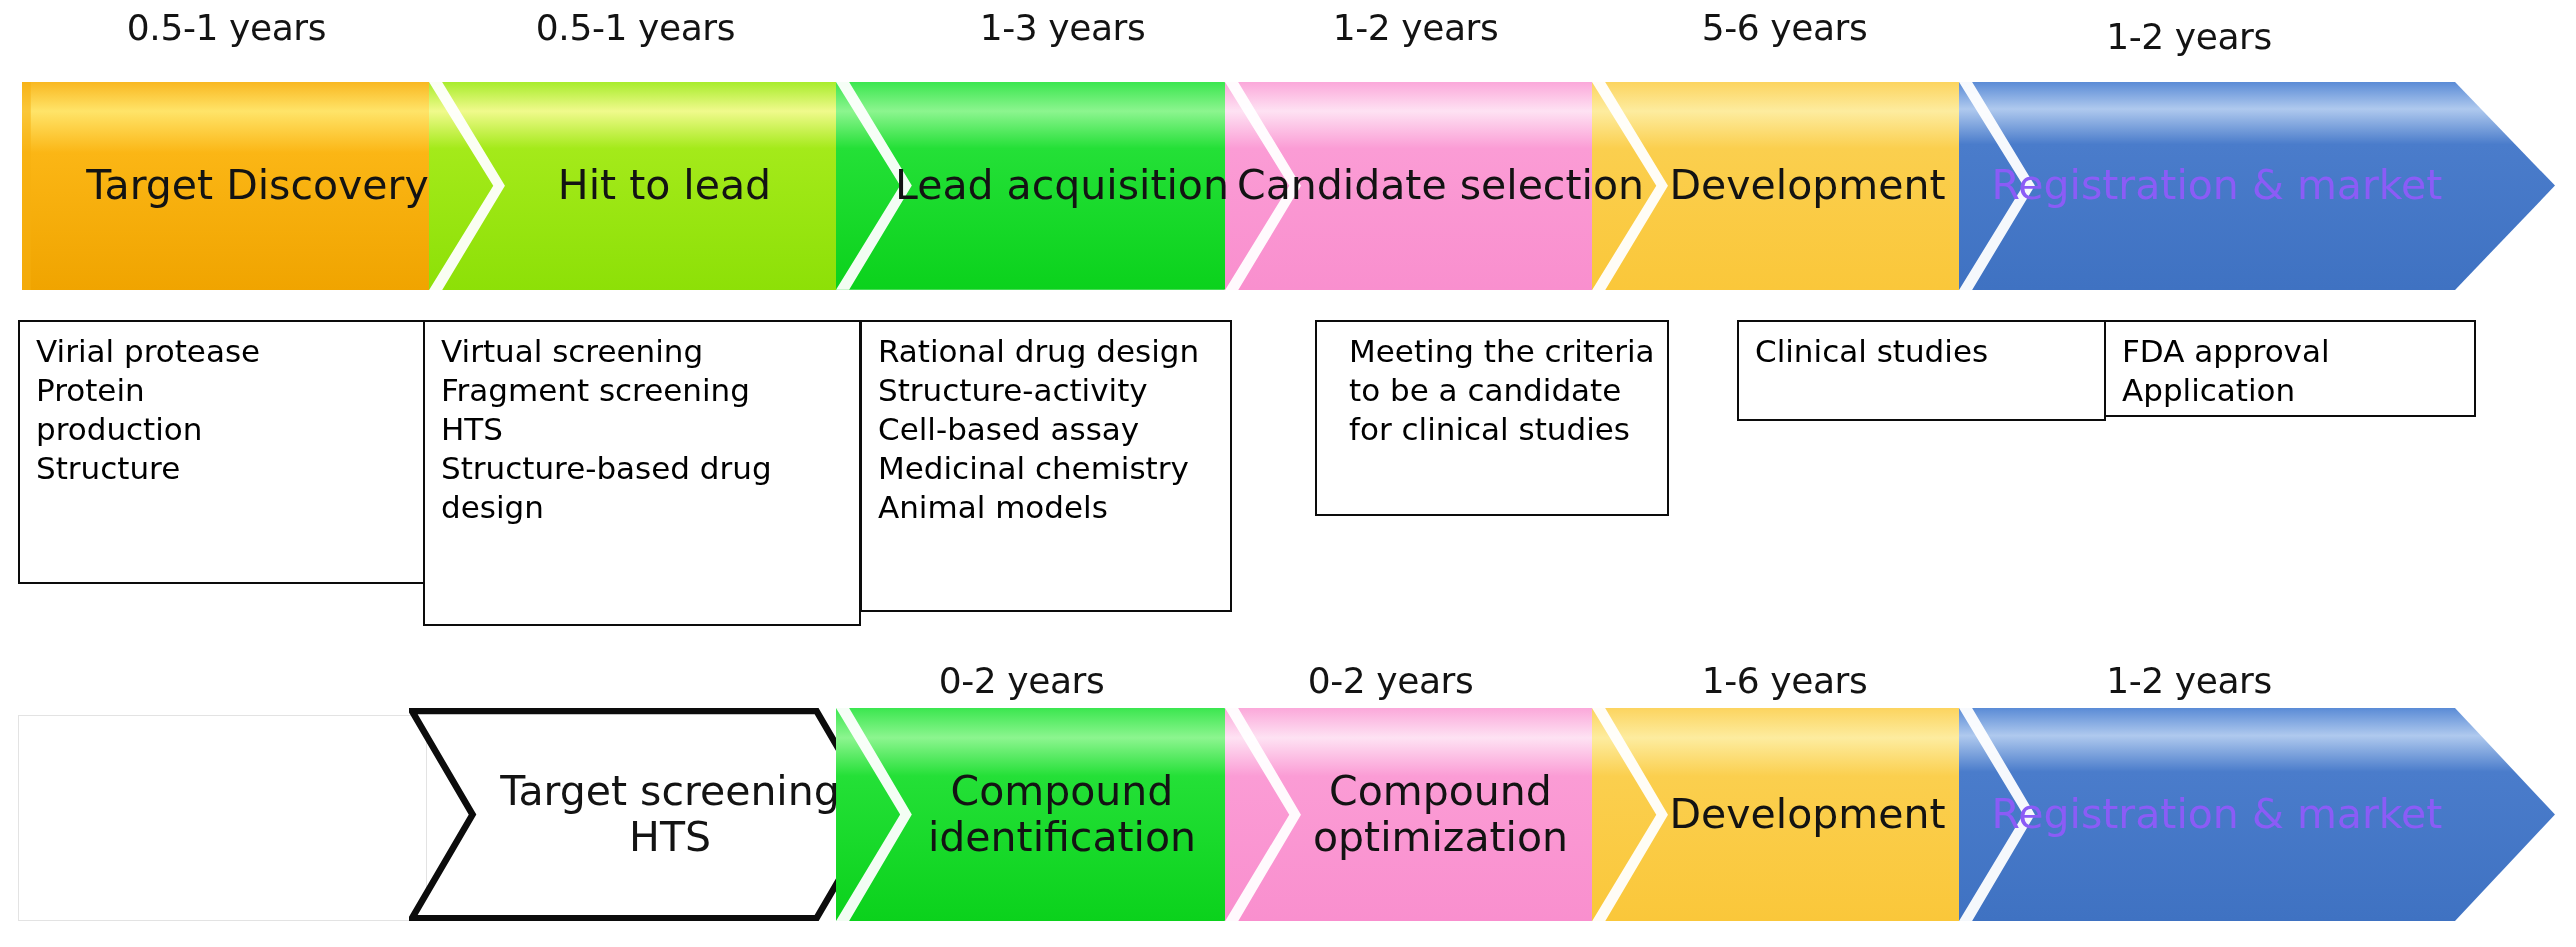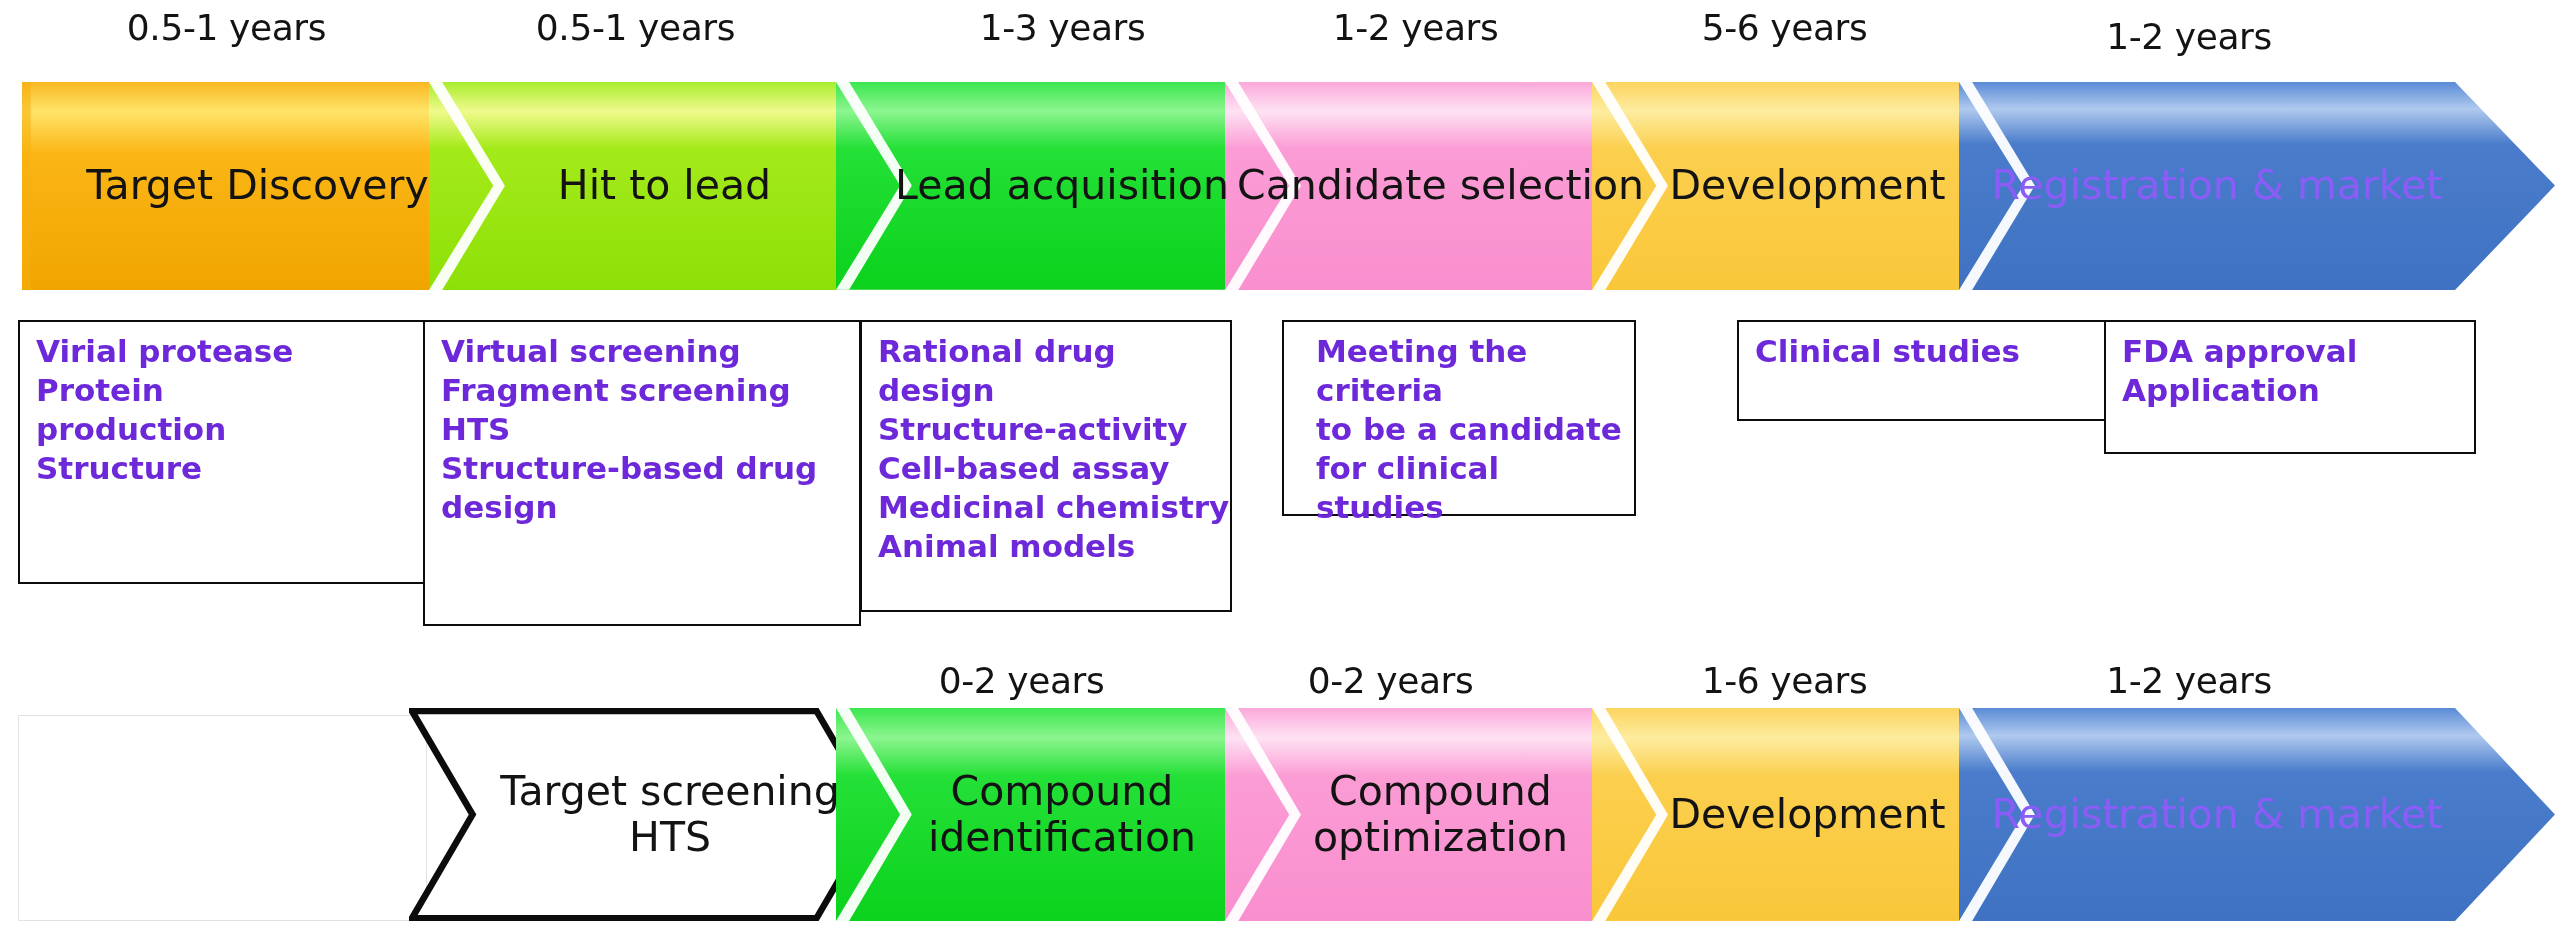--- a/index.html
+++ b/index.html
@@ -40,24 +40,23 @@
   .chev.onblue .lbl{color:#8b5cf6;}
 
   
   .infobox{
     position:absolute;
     border:2.2px solid #0c0c0c;
     background:#ffffff;
     box-sizing:border-box;
     font-size:31px;
     line-height:1.26;
-    color:#6d28d9;
+    color:#000000;
     padding:10.2px 0 0 16px;
     white-space:pre-line;
-    font-weight:bold;
   }
 
   
   .ghost{
     position:absolute;
     border:1.5px solid #e3e3e3;
     background:#ffffff;
     box-sizing:border-box;
   }
 </style>
@@ -179,25 +178,25 @@
   <div class="infobox" style="left:423px;  top:320px; width:438px; height:306px;">Virtual screening
 Fragment screening
 HTS
 Structure-based drug
 design</div>
   <div class="infobox" style="left:860px; top:320px; width:372px; height:292px;">Rational drug design
 Structure-activity
 Cell-based assay
 Medicinal chemistry
 Animal models</div>
-  <div class="infobox" style="left:1282px; top:320px; width:354px; height:196px;padding-left:32px;">Meeting the criteria
+  <div class="infobox" style="left:1315px; top:320px; width:354px; height:196px;padding-left:32px;">Meeting the criteria
 to be a candidate
 for clinical studies</div>
   <div class="infobox" style="left:1737px; top:320px; width:369px; height:101px;">Clinical studies</div>
-  <div class="infobox" style="left:2104px; top:320px; width:372px; height:134px;">FDA approval
+  <div class="infobox" style="left:2104px; top:320px; width:372px; height:97px;">FDA approval
 Application</div>
 
   <div class="duration" style="left:839px;top:660px; width:365px;">0-2 years</div>
   <div class="duration" style="left:1208px;top:660px; width:365px;">0-2 years</div>
   <div class="duration" style="left:1602px;top:660px; width:365px;">1-6 years</div>
   <div class="duration" style="left:1970px;top:660px; width:438px;">1-2 years</div>
 
   <div class="ghost" style="left:18px;top:715px;width:409px;height:206px;"></div>
 
   <div class="chev white" style="left:409px;top:708px;width:471px;height:213px;">

